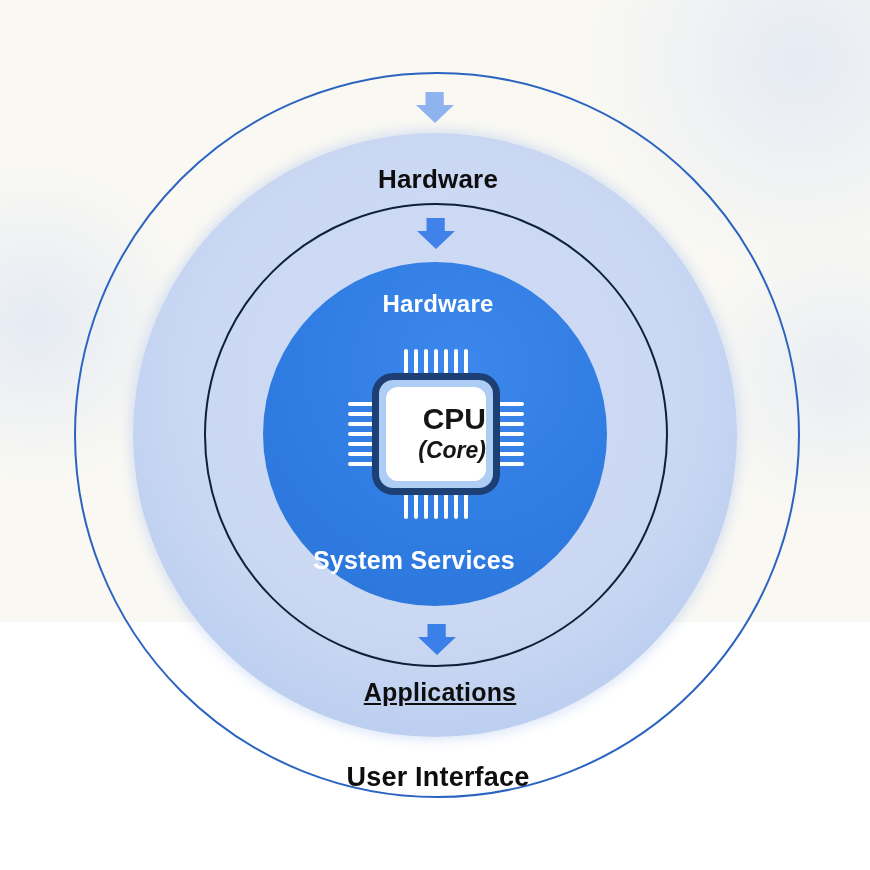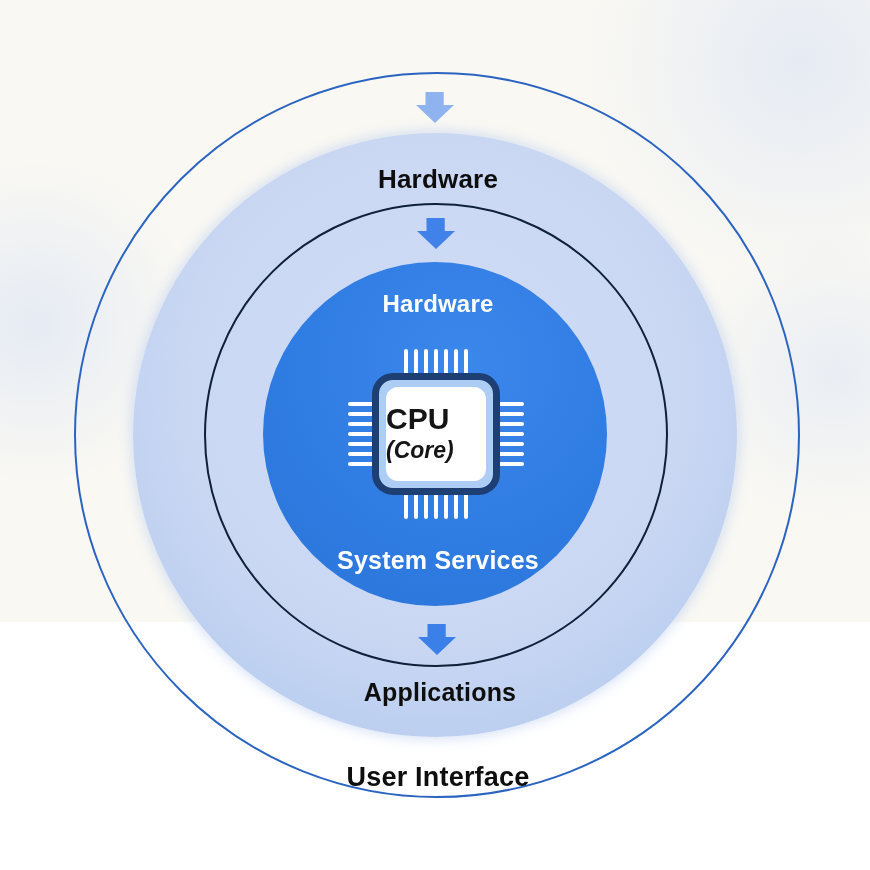--- a/index.html
+++ b/index.html
@@ -45,22 +45,22 @@
 
   .ring-label {
     position: absolute;
     transform: translateX(-50%);
     font-weight: bold;
     white-space: nowrap;
     letter-spacing: 0.2px;
   }
   .lbl-hardware-outer { left: 438px; top: 164px; font-size: 26px; color: #0e0e0e; }
   .lbl-hardware-inner { left: 438px; top: 290px; font-size: 24px; color: #ffffff; }
-  .lbl-system-services { left: 438px; top: 546px; font-size: 25px; color: #ffffff; }
-  .lbl-applications   { left: 440px; top: 678px; font-size: 25px; color: #0e0e0e; }
+  .lbl-system-services { left: 414px; top: 546px; font-size: 25px; color: #ffffff; }
+  .lbl-applications   { left: 440px; top: 678px; font-size: 25px; color: #0e0e0e; text-decoration: underline; }
   .lbl-user-interface { left: 438px; top: 762px; font-size: 27px; color: #0e0e0e; text-align: right; }
 
   .arrow-down {
     position: absolute;
     width: 38px; height: 31px;
     clip-path: polygon(25% 0, 73% 0, 73% 42%, 100% 42%, 50% 100%, 0 42%, 25% 42%);
   }
   .arrow-1 { left: 416px; top: 92px;  background: #8fb3ee; }
   .arrow-2 { left: 417px; top: 218px; background: #4181ea; }
   .arrow-3 { left: 418px; top: 624px; background: #3b80e8; }
@@ -101,21 +101,21 @@
     box-sizing: border-box;
     z-index: 2;
   }
   .chip-face {
     position: absolute;
     inset: 7px;
     background: #ffffff;
     border-radius: 12px;
     display: flex;
     flex-direction: column;
-    align-items: flex-start;
+    align-items: flex-end;
     justify-content: center;
   }
   .chip-title    { font-size: 30px; font-weight: bold; color: #151515; line-height: 1.0; }
   .chip-subtitle { font-size: 23px; font-weight: bold; color: #151515; line-height: 1.2; margin-top: 3px; font-style: italic; }
 </style>
 </head>
 <body>
 
 <div class="stage">
 

